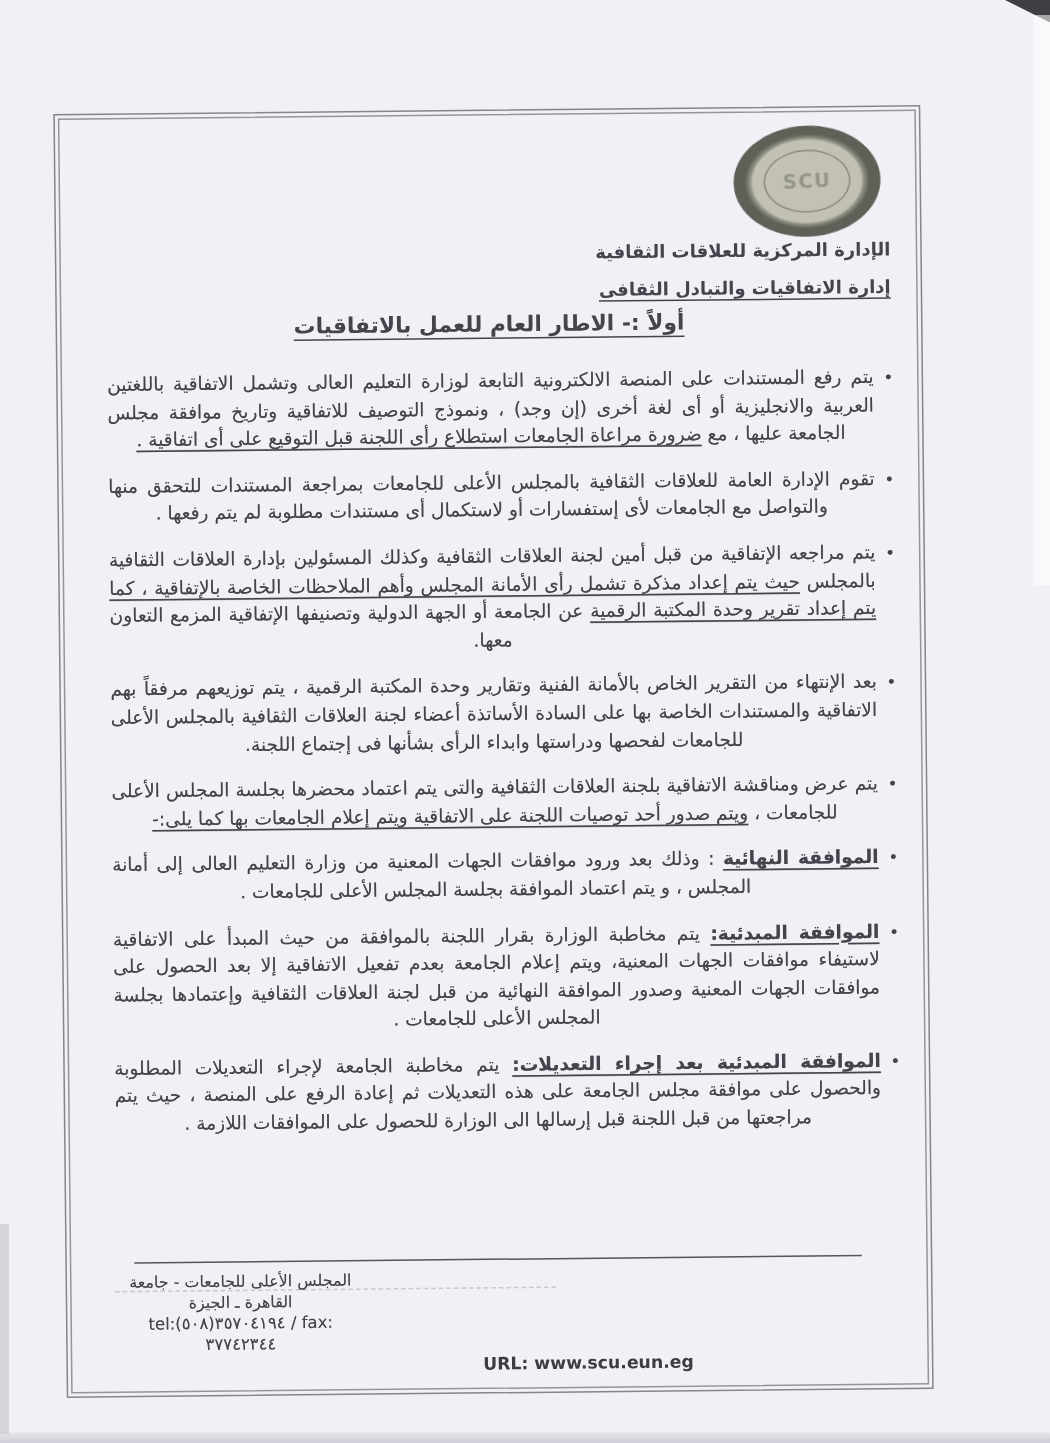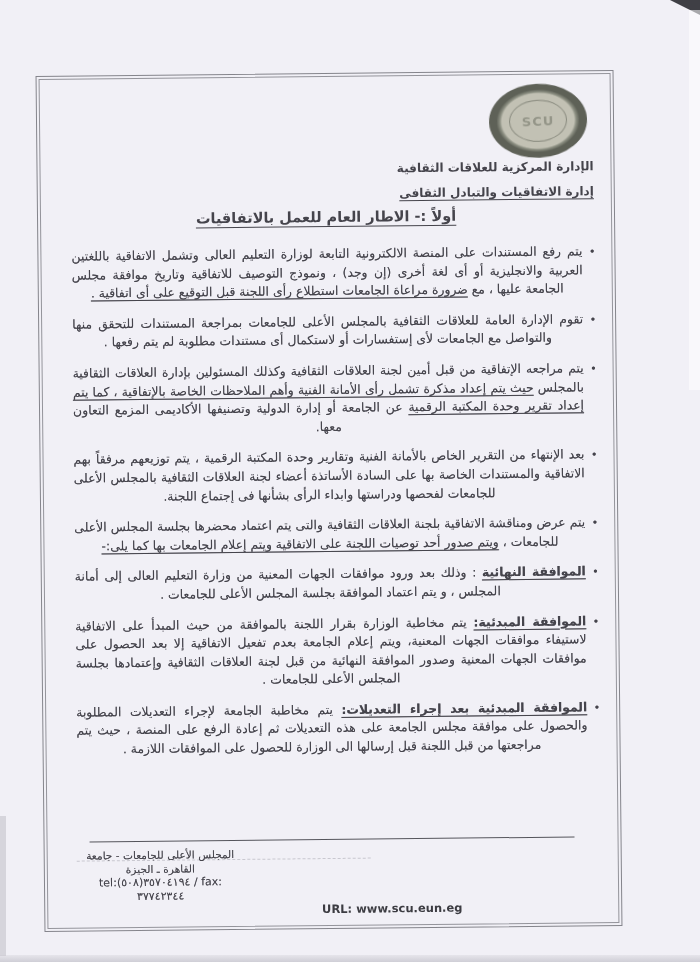--- a/index.html
+++ b/index.html
@@ -109,21 +109,21 @@
     <li style="">
       <span class="marker">•</span>
       <span><span>يتم رفع المستندات على المنصة الالكترونية التابعة لوزارة التعليم العالى وتشمل الاتفاقية باللغتين العربية والانجليزية أو أى لغة أخرى (إن وجد) ، ونموذج التوصيف للاتفاقية وتاريخ موافقة مجلس الجامعة عليها ، مع </span><span class="u">ضرورة مراعاة الجامعات استطلاع رأى اللجنة قبل التوقيع على أى اتفاقية .</span></span>
     </li>
       <li style="">
       <span class="marker">•</span>
       <span><span>تقوم الإدارة العامة للعلاقات الثقافية بالمجلس الأعلى للجامعات بمراجعة المستندات للتحقق منها والتواصل مع الجامعات لأى إستفسارات أو لاستكمال أى مستندات مطلوبة لم يتم رفعها .</span></span>
     </li>
       <li style="">
       <span class="marker">•</span>
-      <span><span>يتم مراجعه الإتفاقية من قبل أمين لجنة العلاقات الثقافية وكذلك المسئولين بإدارة العلاقات الثقافية بالمجلس </span><span class="u">حيث يتم إعداد مذكرة تشمل رأى الأمانة الفنية وأهم الملاحظات الخاصة بالإتفاقية ، كما يتم إعداد تقرير وحدة المكتبة الرقمية</span><span> عن الجامعة أو إدارة الدولية وتصنيفها الأكاديمى المزمع التعاون معها.</span></span>
+      <span><span>يتم مراجعه الإتفاقية من قبل أمين لجنة العلاقات الثقافية وكذلك المسئولين بإدارة العلاقات الثقافية بالمجلس </span><span class="u">حيث يتم إعداد مذكرة تشمل رأى الأمانة المجلس وأهم الملاحظات الخاصة بالإتفاقية ، كما يتم إعداد تقرير وحدة المكتبة الرقمية</span><span> عن الجامعة أو الجهة الدولية وتصنيفها الإتفاقية المزمع التعاون معها.</span></span>
     </li>
       <li style="">
       <span class="marker">•</span>
       <span><span>بعد الإنتهاء من التقرير الخاص بالأمانة الفنية وتقارير وحدة المكتبة الرقمية ، يتم توزيعهم مرفقاً بهم الاتفاقية والمستندات الخاصة بها على السادة الأساتذة أعضاء لجنة العلاقات الثقافية بالمجلس الأعلى للجامعات لفحصها ودراستها وابداء الرأى بشأنها فى إجتماع اللجنة.</span></span>
     </li>
       <li style="">
       <span class="marker">•</span>
       <span><span>يتم عرض ومناقشة الاتفاقية بلجنة العلاقات الثقافية والتى يتم اعتماد محضرها بجلسة المجلس الأعلى للجامعات ، </span><span class="u">ويتم صدور أحد توصيات اللجنة على الاتفاقية ويتم إعلام الجامعات بها كما يلى:-</span></span>
     </li>
       <li style="">

